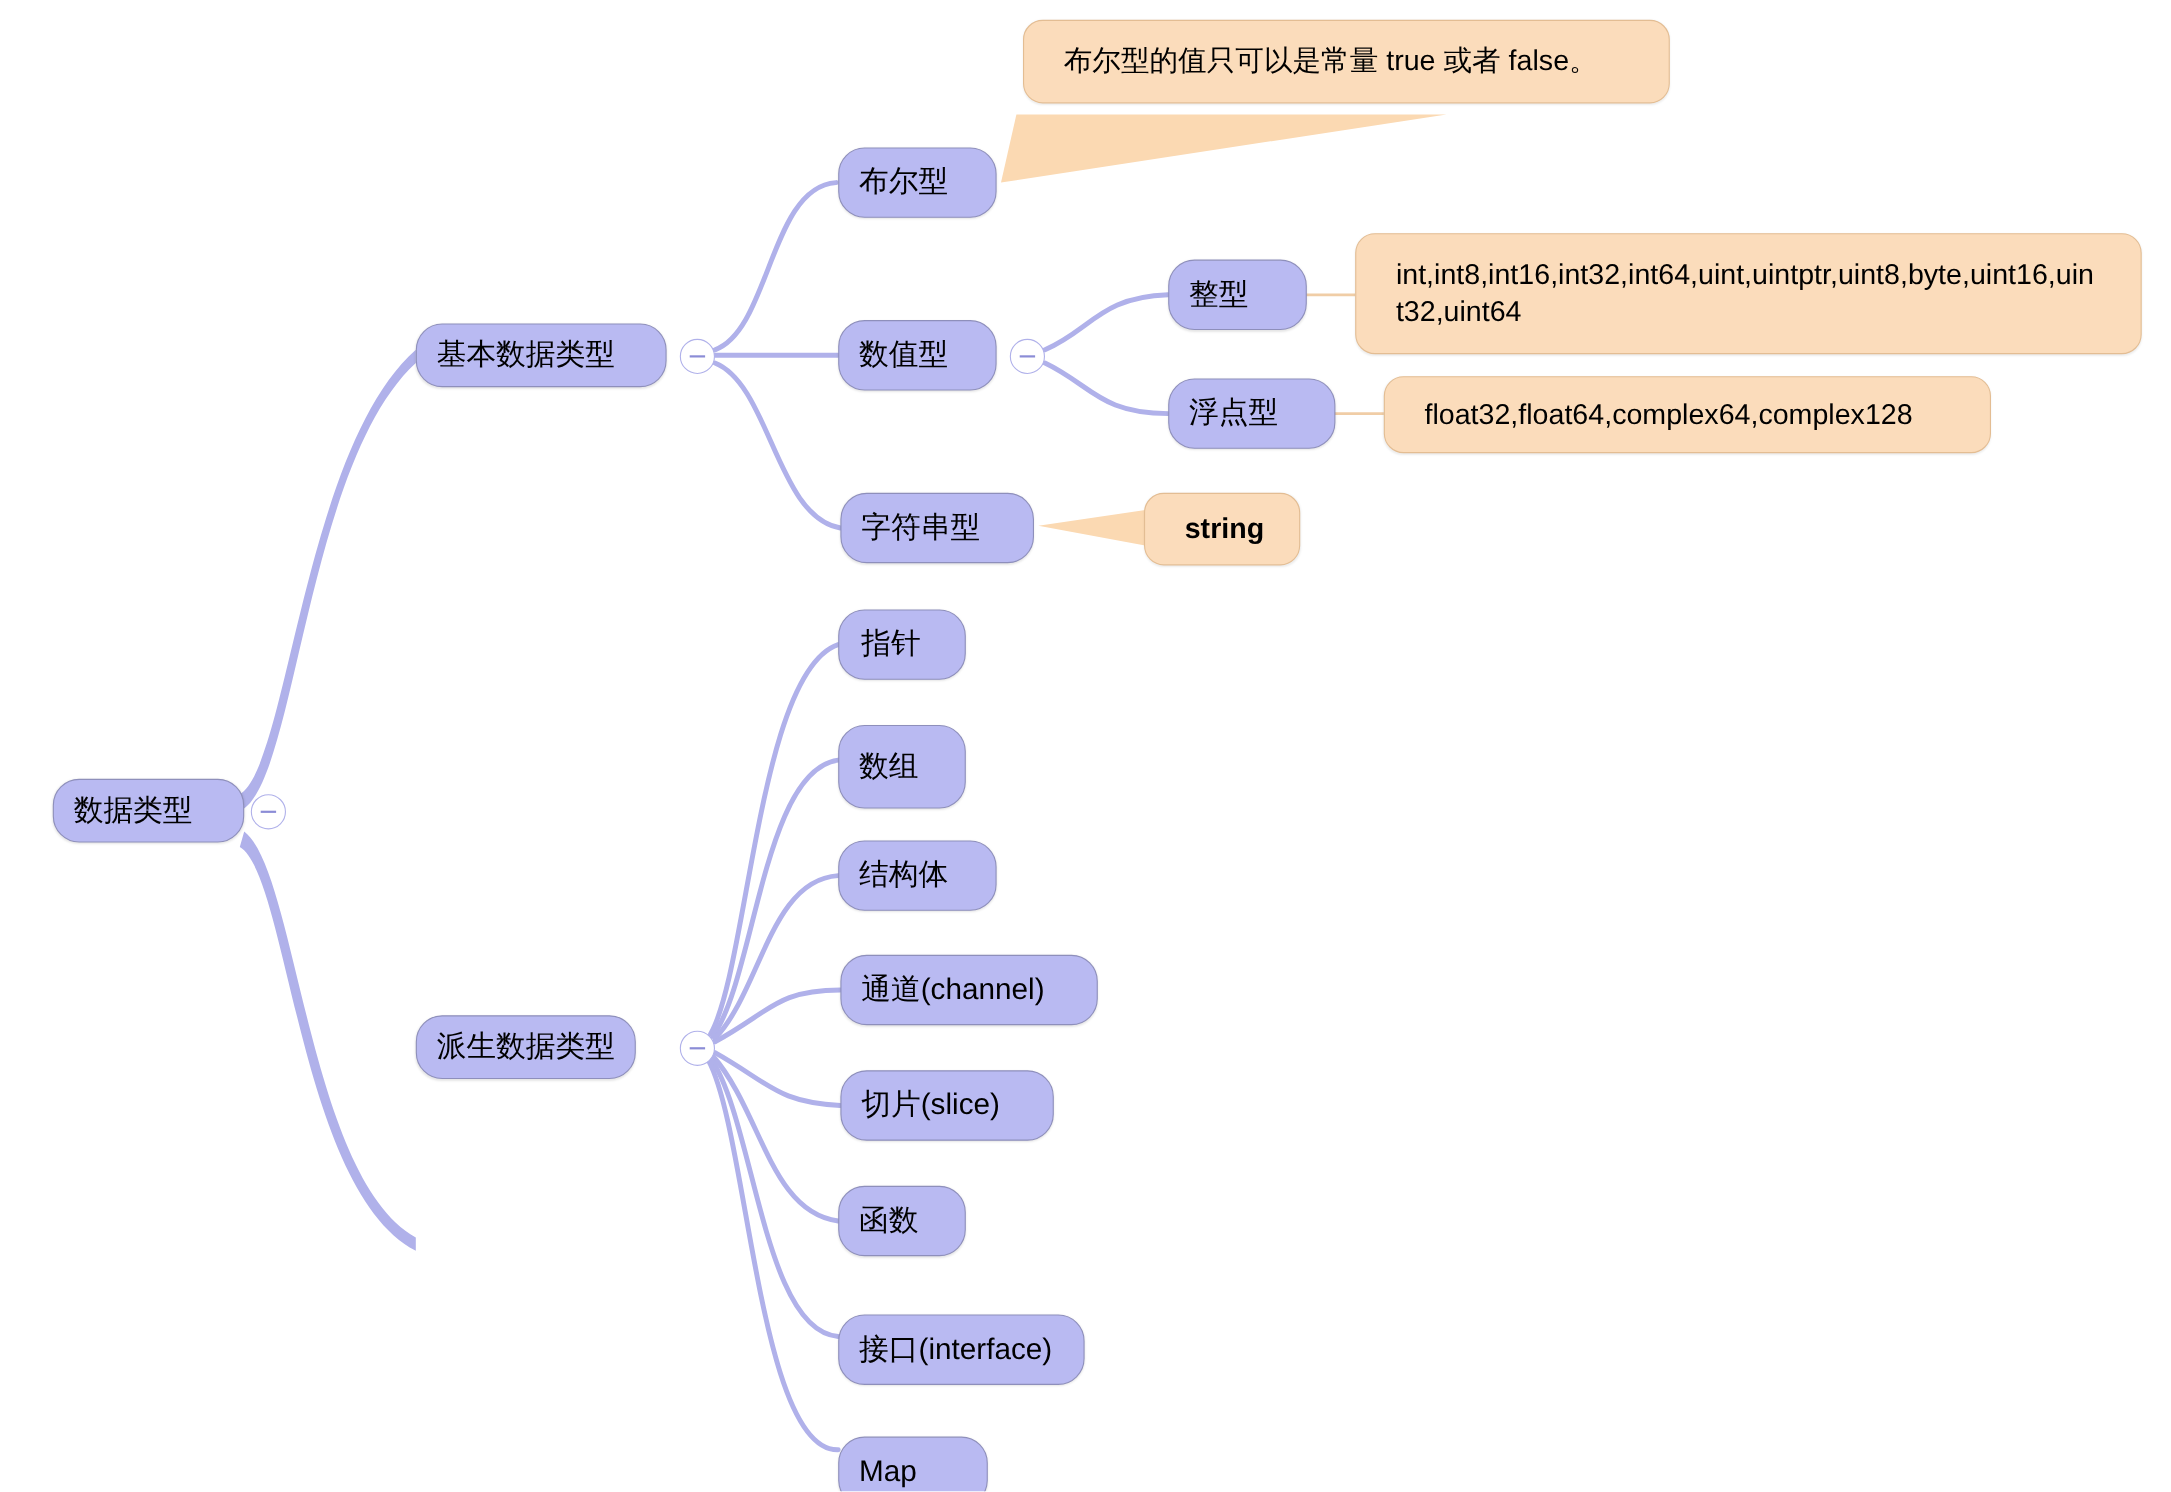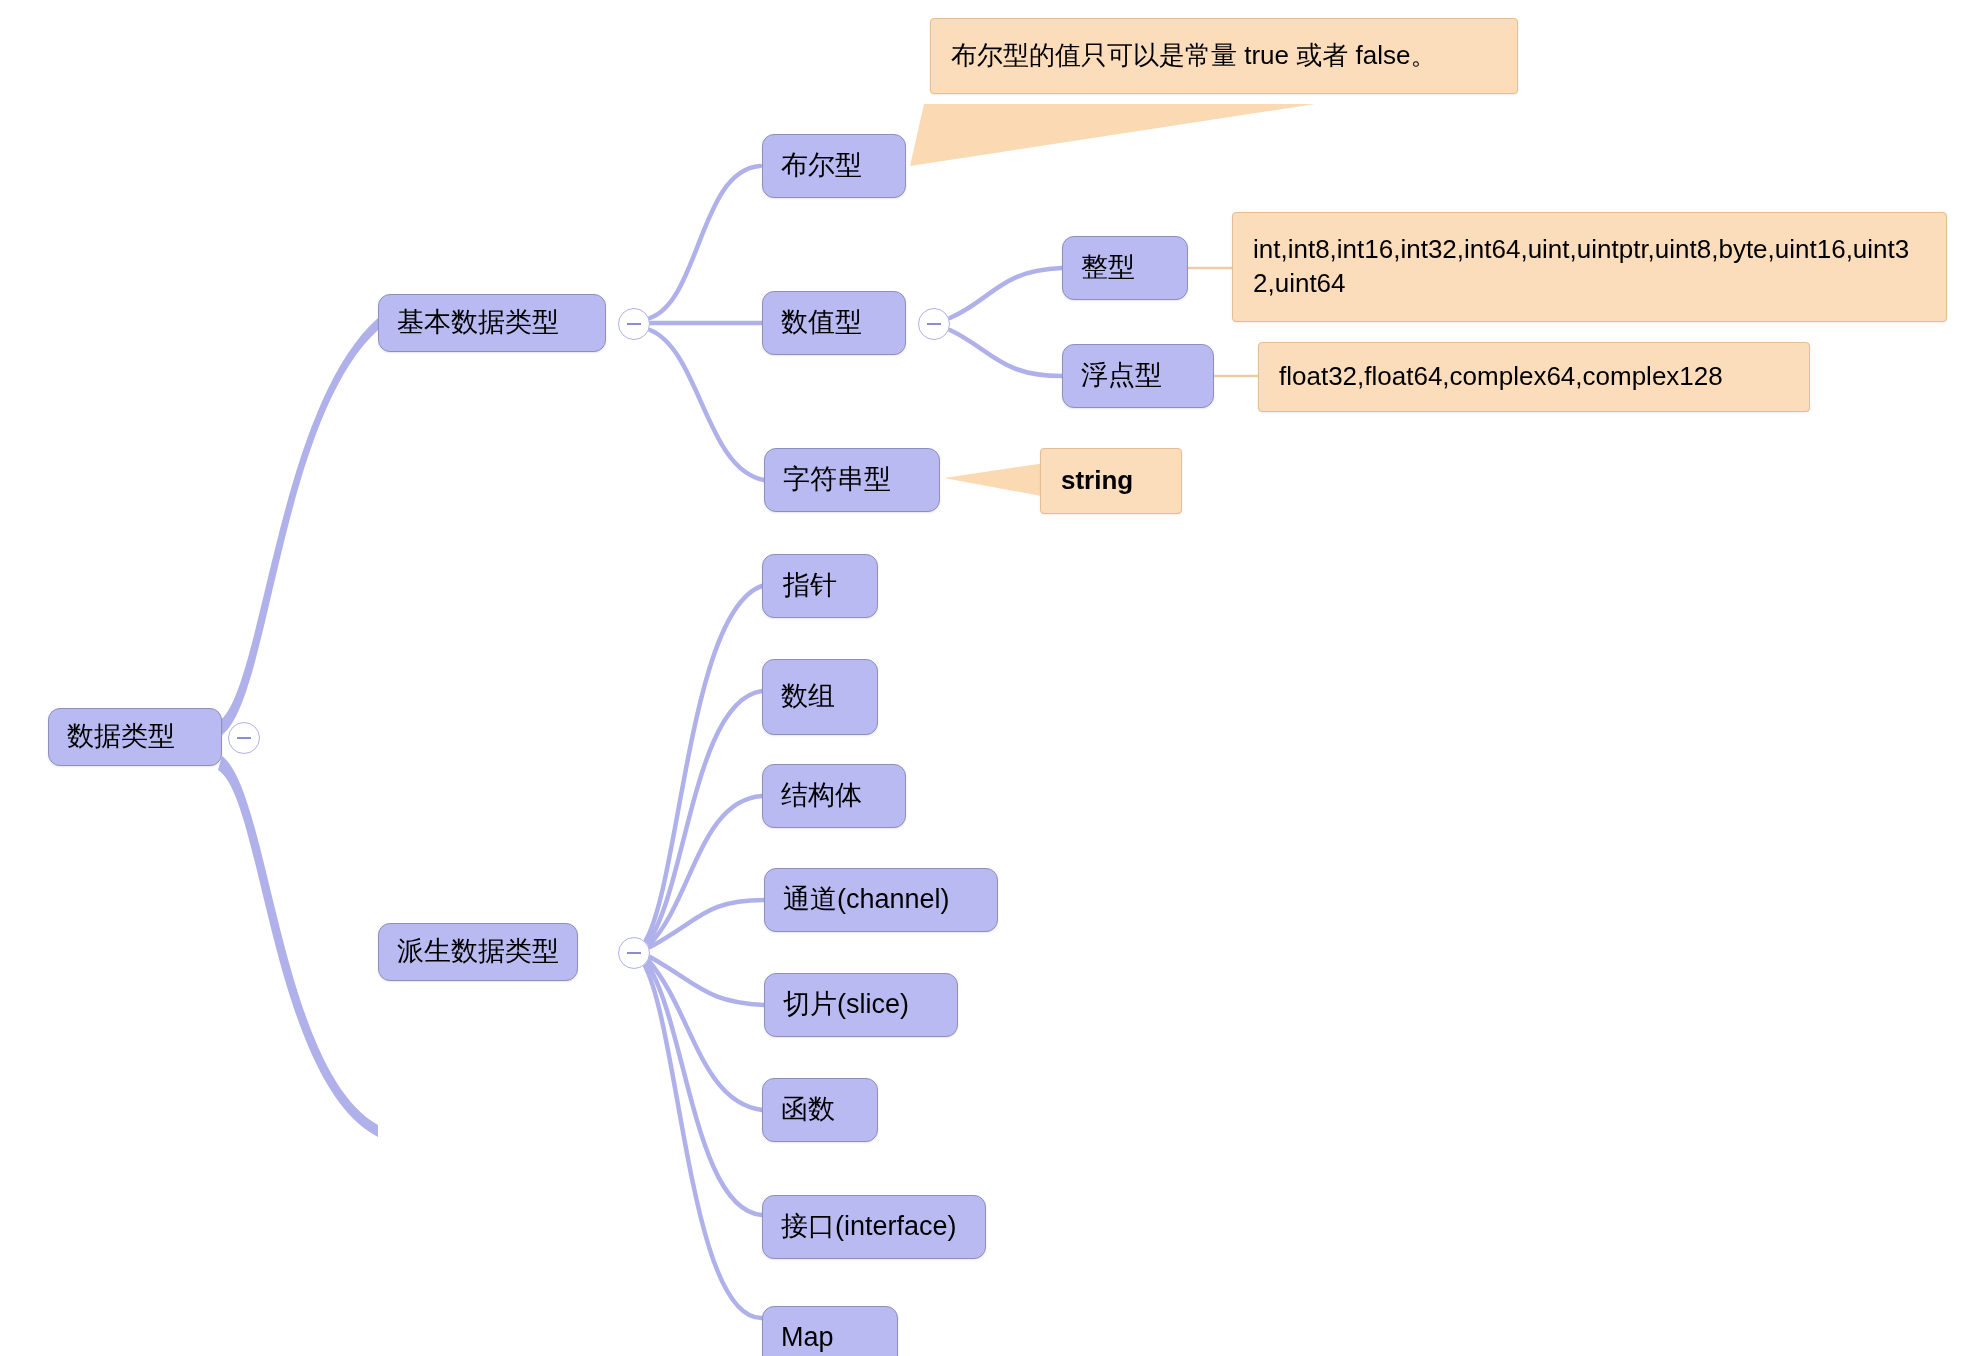--- a/index.html
+++ b/index.html
@@ -23,45 +23,45 @@
     width: 1974px;
     height: 1356px;
     pointer-events: none;
   }
   .node {
     position: absolute;
     box-sizing: border-box;
     display: flex;
     align-items: center;
     justify-content: flex-start;
-    border-radius: 12px;
+    border-radius: 24px;
     background: #b9baf2;
     border: 1.4px solid #8e8fbb;
     color: #000000;
     font-size: 27px;
     line-height: 1.15;
     padding: 0 18px;
     white-space: nowrap;
     box-shadow: 0 1px 2px rgba(0,0,0,0.10);
   }
   .node.root {
     font-size: 27px;
   }
   .callout {
     position: absolute;
     box-sizing: border-box;
     display: flex;
     align-items: center;
-    border-radius: 4px;
+    border-radius: 18px;
     background: #fbdcbb;
     border: 1.2px solid #e3bd93;
     color: #000000;
     font-size: 26px;
     line-height: 1.30;
-    padding: 10px 20px;
+    padding: 10px 36px;
     white-space: normal;
     box-shadow: 0 1px 2px rgba(0,0,0,0.08);
   }
   .toggle {
     position: absolute;
     width: 30px;
     height: 30px;
     border-radius: 50%;
     background: #ffffff;
     border: 1.6px solid #b0b1ea;

